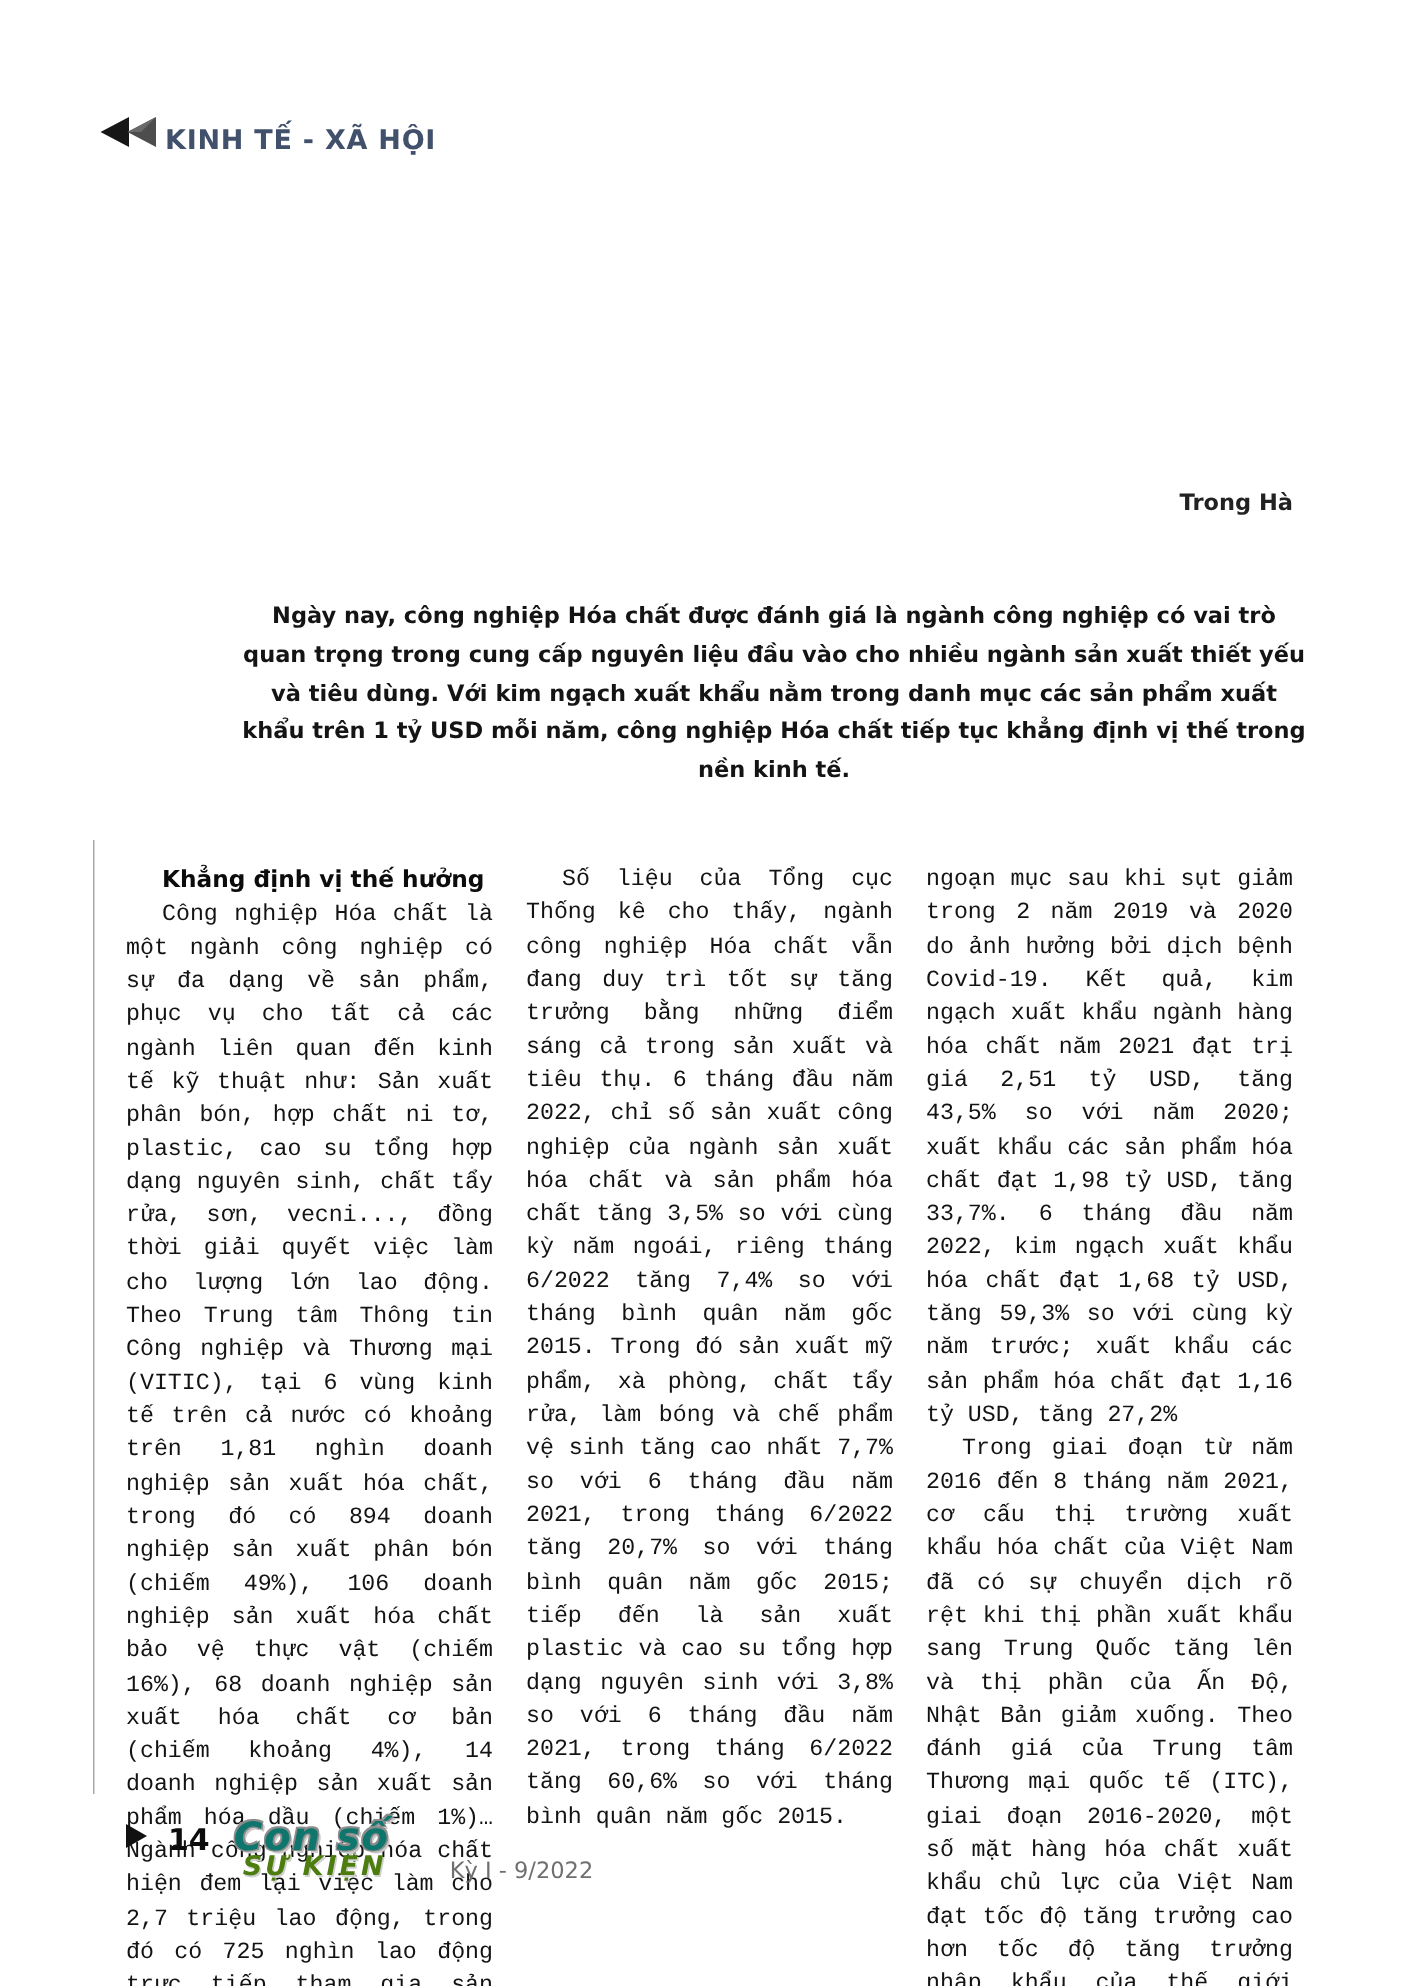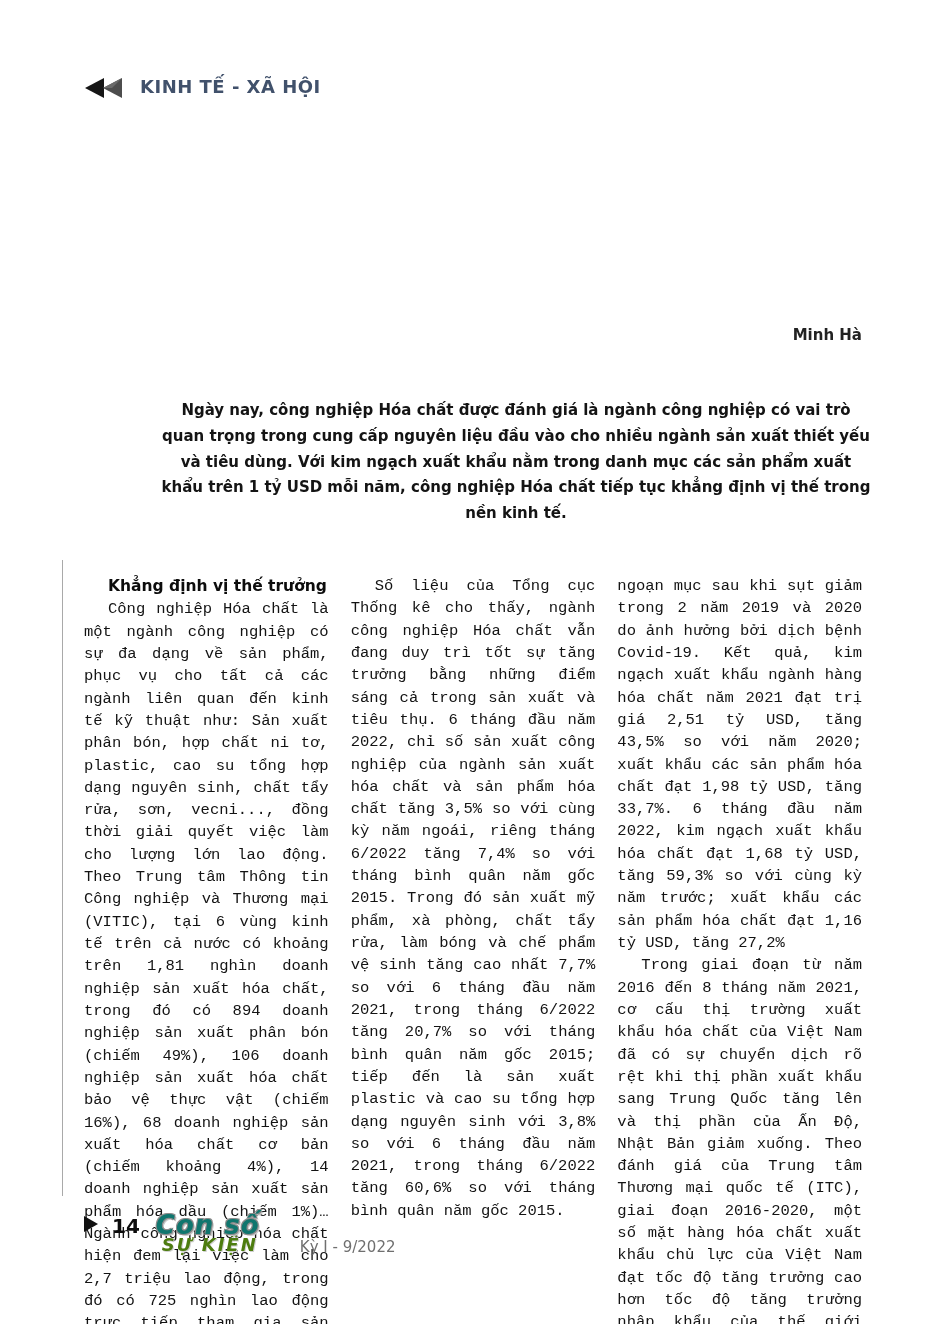--- a/index.html
+++ b/index.html
@@ -8,22 +8,22 @@
     width: 934px; height: 1324px;
     position: relative;
     overflow: hidden;
     font-family: "DejaVu Sans", sans-serif;
     color: #111;
   }
   .page { position: absolute; inset: 0; background: #fff; }
 
   
   .kicker {
-    position: absolute; top: 76px; left: 82px;
-    display: flex; align-items: flex-start; gap: 12px;
+    position: absolute; top: 76px; left: 64px;
+    display: flex; align-items: flex-end; 
   }
   .kicker-icon { display: block; }
   .kicker-label {
     font-weight: bold; font-size: 18px;
     color: #41516b; letter-spacing: 0.5px;
   }
 
   
   .title-block {
     position: absolute; top: 152px; right: 70px; left: 60px;
@@ -120,29 +120,29 @@
       <svg width="46" height="24" viewBox="0 0 46 24" aria-hidden="true">
         <polygon points="22,2 3,12 22,22" fill="#161616"></polygon>
         <polygon points="40,2 21,12 40,22" fill="#4d4d4d"></polygon>
         <polygon points="40,2 21,12 30,12" fill="#6a6a6a"></polygon>
       </svg>
     </span>
     <span class="kicker-label">KINH TẾ - XÃ HỘI</span>
   </div>
 
 
-  <div class="author">Minh Hà</div>
+  <div class="author">Trong Hà</div>
 
   <div class="lead">Ngày nay, công nghiệp Hóa chất được đánh giá là ngành công nghiệp có vai trò quan trọng trong cung cấp nguyên liệu đầu vào cho nhiều ngành sản xuất thiết yếu và tiêu dùng. Với kim ngạch xuất khẩu nằm trong danh mục các sản phẩm xuất khẩu trên 1 tỷ USD mỗi năm, công nghiệp Hóa chất tiếp tục khẳng định vị thế trong nền kinh tế.</div>
 
   <div class="vrule"></div>
 
   <div class="columns">
     <div class="col">
-      <h3>Khẳng định vị thế trưởng</h3>
+      <h3>Khẳng định vị thế hưởng</h3>
       <p class="indent">Công nghiệp Hóa chất là một ngành công nghiệp có sự đa dạng về sản phẩm, phục vụ cho tất cả các ngành liên quan đến kinh tế kỹ thuật như: Sản xuất phân bón, hợp chất ni tơ, plastic, cao su tổng hợp dạng nguyên sinh, chất tẩy rửa, sơn, vecni..., đồng thời giải quyết việc làm cho lượng lớn lao động. Theo Trung tâm Thông tin Công nghiệp và Thương mại (VITIC), tại 6 vùng kinh tế trên cả nước có khoảng trên 1,81 nghìn doanh nghiệp sản xuất hóa chất, trong đó có 894 doanh nghiệp sản xuất phân bón (chiếm 49%), 106 doanh nghiệp sản xuất hóa chất bảo vệ thực vật (chiếm 16%), 68 doanh nghiệp sản xuất hóa chất cơ bản (chiếm khoảng 4%), 14 doanh nghiệp sản xuất sản phẩm hóa dầu (chiếm 1%)… Ngành công nghiệp hóa chất hiện đem lại việc làm cho 2,7 triệu lao động, trong đó có 725 nghìn lao động trực tiếp tham gia sản xuất hóa chất và các sản phẩm hóa chất.</p>
     </div>
     <div class="col">
       <p class="indent">Số liệu của Tổng cục Thống kê cho thấy, ngành công nghiệp Hóa chất vẫn đang duy trì tốt sự tăng trưởng bằng những điểm sáng cả trong sản xuất và tiêu thụ. 6 tháng đầu năm 2022, chỉ số sản xuất công nghiệp của ngành sản xuất hóa chất và sản phẩm hóa chất tăng 3,5% so với cùng kỳ năm ngoái, riêng tháng 6/2022 tăng 7,4% so với tháng bình quân năm gốc 2015. Trong đó sản xuất mỹ phẩm, xà phòng, chất tẩy rửa, làm bóng và chế phẩm vệ sinh tăng cao nhất 7,7% so với 6 tháng đầu năm 2021, trong tháng 6/2022 tăng 20,7% so với tháng bình quân năm gốc 2015; tiếp đến là sản xuất plastic và cao su tổng hợp dạng nguyên sinh với 3,8% so với 6 tháng đầu năm 2021, trong tháng 6/2022 tăng 60,6% so với tháng bình quân năm gốc 2015.</p>
     </div>
     <div class="col">
       <p>ngoạn mục sau khi sụt giảm trong 2 năm 2019 và 2020 do ảnh hưởng bởi dịch bệnh Covid-19. Kết quả, kim ngạch xuất khẩu ngành hàng hóa chất năm 2021 đạt trị giá 2,51 tỷ USD, tăng 43,5% so với năm 2020; xuất khẩu các sản phẩm hóa chất đạt 1,98 tỷ USD, tăng 33,7%. 6 tháng đầu năm 2022, kim ngạch xuất khẩu hóa chất đạt 1,68 tỷ USD, tăng 59,3% so với cùng kỳ năm trước; xuất khẩu các sản phẩm hóa chất đạt 1,16 tỷ USD, tăng 27,2%</p>
       <p class="indent">Trong giai đoạn từ năm 2016 đến 8 tháng năm 2021, cơ cấu thị trường xuất khẩu hóa chất của Việt Nam đã có sự chuyển dịch rõ rệt khi thị phần xuất khẩu sang Trung Quốc tăng lên và thị phần của Ấn Độ, Nhật Bản giảm xuống. Theo đánh giá của Trung tâm Thương mại quốc tế (ITC), giai đoạn 2016-2020, một số mặt hàng hóa chất xuất khẩu chủ lực của Việt Nam đạt tốc độ tăng trưởng cao hơn tốc độ tăng trưởng nhập khẩu của thế giới trong cùng giai đoạn.</p>
     </div>
   </div>

